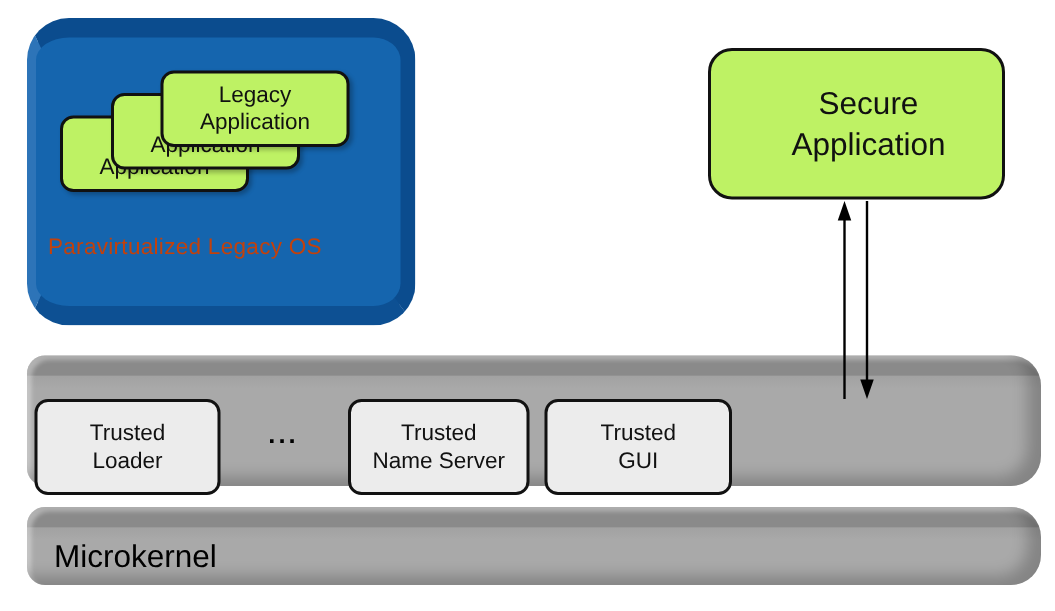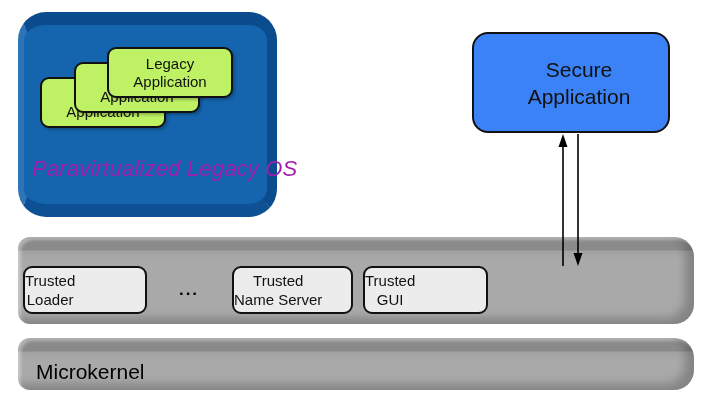--- a/index.html
+++ b/index.html
@@ -10,59 +10,59 @@
   
   .legacy-os{
     position:absolute;left:18px;top:12px;width:259px;height:205px;
     box-sizing:border-box;border-radius:28px;background:#1565ae;
     border-top:13px solid #0b4c8e;
     border-right:10px solid #0b4c8e;
     border-bottom:13px solid #0d5093;
     border-left:6px solid #2d74b8;
   }
   .legacy-os-label{
-    position:absolute;left:32px;top:156px;font-size:22px;color:#a21caf;
-    letter-spacing:0.2px;white-space:nowrap;font-style:italic;
+    position:absolute;left:32px;top:156px;font-size:15px;color:#c2410c;
+    letter-spacing:0.2px;white-space:nowrap;
   }
   
   .app-box{
     position:absolute;width:126px;height:51px;box-sizing:border-box;
     background:#bef264;border:2px solid #111;border-radius:9px;
     display:flex;align-items:center;justify-content:center;text-align:center;
     font-size:15px;line-height:18px;white-space:pre-line;
     box-shadow:2px 2px 3px rgba(0,0,0,0.25);
   }
   .app-back{left:40px;top:77px;z-index:1;}
   .app-mid{left:74px;top:62px;z-index:2;}
   .app-front{left:107px;top:47px;z-index:3;}
   
   .secure-app{
     position:absolute;left:472px;top:32px;width:198px;height:101px;box-sizing:border-box;
-    background:#3b82f6;border:2px solid #111;border-radius:16px;
+    background:#bef264;border:2px solid #111;border-radius:16px;
     display:flex;align-items:center;justify-content:center;text-align:center;
     font-size:21px;line-height:27px;white-space:pre-line;padding-left:16px;
   }
   
   .bar{
     position:absolute;left:18px;width:676px;box-sizing:border-box;
     border-radius:12px 20px 20px 12px;
     background:linear-gradient(180deg,#8a8a8a 0px,#8a8a8a 13px,#a2a2a2 14px,#a9a9a9 22px,#a9a9a9 100%);
     box-shadow:inset -9px -6px 10px rgba(0,0,0,0.22),
                inset 3px 3px 3px rgba(255,255,255,0.35);
   }
   .services-bar{top:237px;height:87px;}
   .microkernel-bar{top:338px;height:52px;}
   .mk-label{
     position:absolute;left:18px;top:22px;font-size:21px;color:#000;white-space:nowrap;
   }
   
   .svc{
-    position:absolute;top:29px;height:48px;box-sizing:border-box;
+    position:absolute;top:29px;height:64px;box-sizing:border-box;
     background:#ececec;border:2px solid #111;border-radius:9px;
-    display:flex;align-items:center;justify-content:flex-start;text-align:center;
+    display:flex;align-items:center;justify-content:center;text-align:center;
     font-size:15px;line-height:19px;white-space:pre-line;
   }
   .svc-loader{left:5px;width:124px;}
   .svc-nameserver{left:214px;width:121px;}
   .svc-gui{left:345px;width:125px;}
   .svc-policy{left:475px;width:124px;}
   .svc-dots{
     position:absolute;left:140px;top:29px;width:62px;height:48px;
     display:flex;align-items:center;justify-content:center;
     font-size:17px;font-weight:bold;letter-spacing:2px;color:#000;

